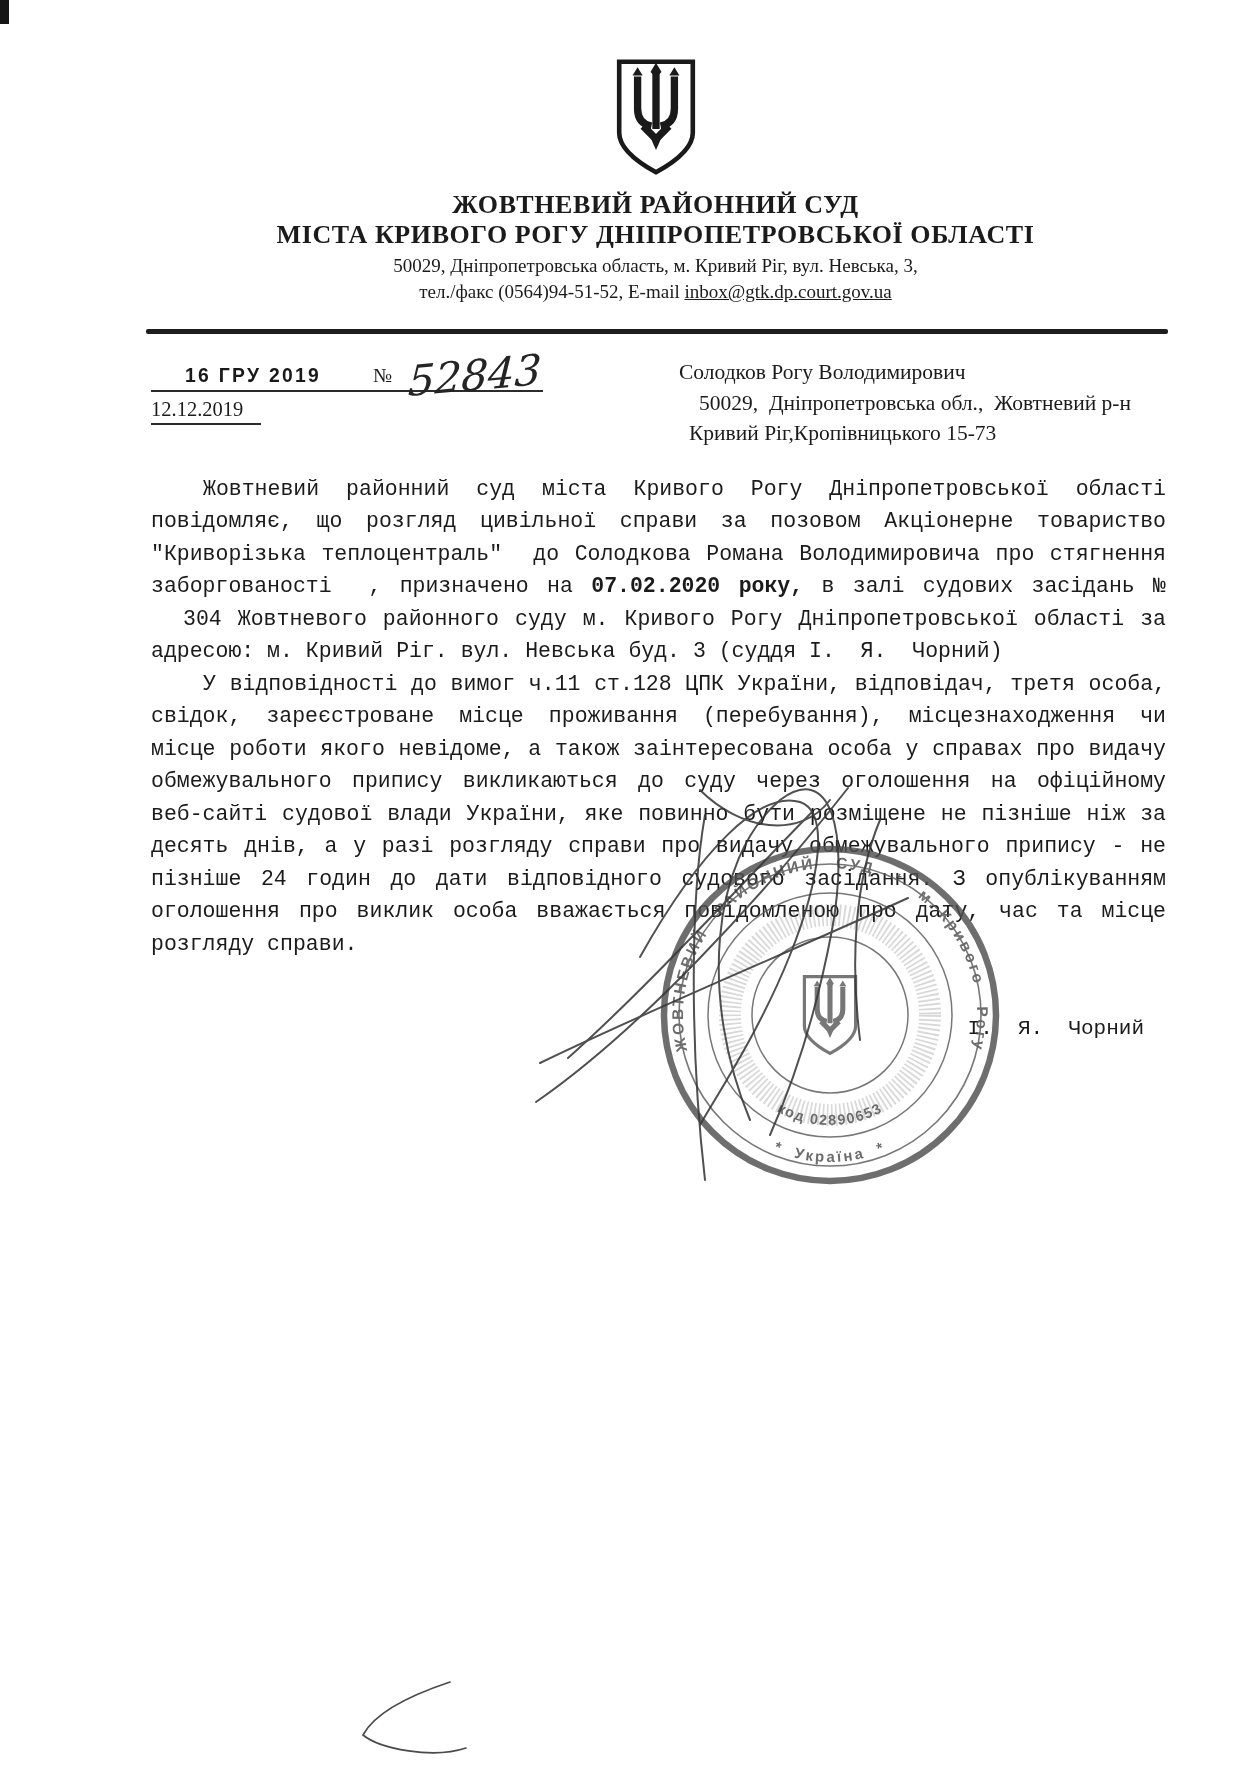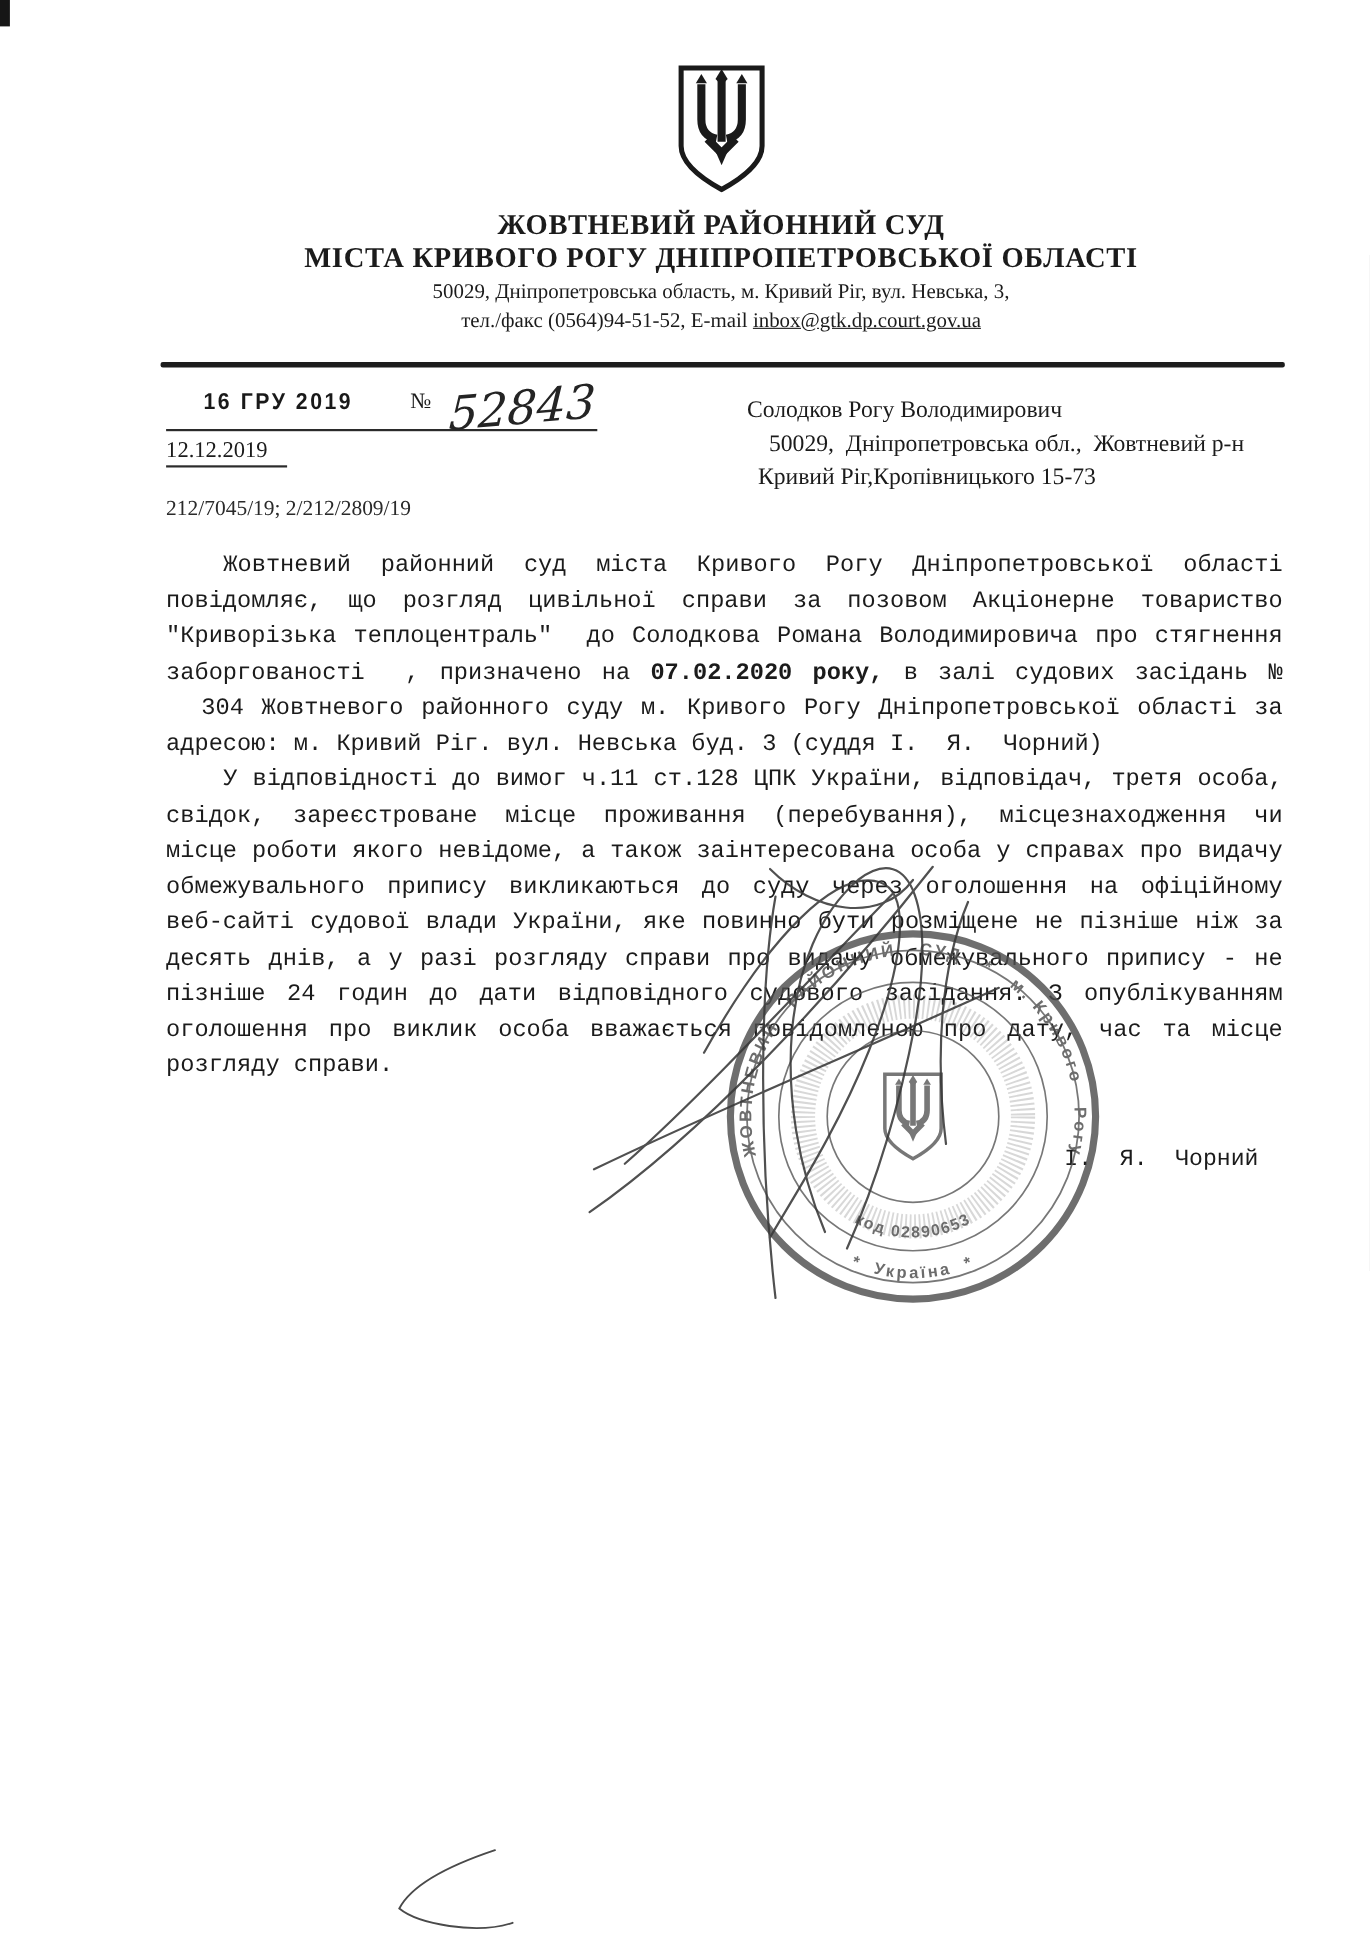--- a/index.html
+++ b/index.html
@@ -21,21 +21,21 @@
   .title-line{font-size:26px;font-weight:bold;line-height:30px;letter-spacing:0.6px;}
   .addr-line{font-size:19px;line-height:26px;margin-top:3px;}
   .contact-line{font-size:19px;line-height:26px;}
   .email{text-decoration:underline;}
 
   .rule{margin:24px 110px 0 113px;height:5px;background:#1d1d1d;border-radius:2px;}
 
   
   .ref-row{display:flex;justify-content:space-between;margin:10px 118px 0 118px;}
   .ref-left{width:480px;}
-  .stamp-line{display:flex;align-items:center;border-bottom:2px solid #2b2b2b;width:392px;height:46px;}
+  .stamp-line{display:flex;align-items:flex-end;border-bottom:2px solid #2b2b2b;width:392px;height:46px;}
   .stamp-date{
     font-family:"Liberation Sans",sans-serif;font-weight:bold;font-size:21px;
     letter-spacing:2.5px;transform:scaleX(.92);transform-origin:left bottom;
     margin-left:34px;white-space:nowrap;color:#191919;padding-bottom:3px;
   }
   .num-sign{font-size:20px;margin-left:40px;padding-bottom:3px;}
   .handwritten{
     font-family:"DejaVu Serif",serif;font-style:italic;font-size:42px;line-height:36px;
     transform:rotate(-5deg) skewX(-8deg);margin-left:16px;position:relative;top:4px;color:#242424;
     white-space:nowrap;
@@ -98,21 +98,20 @@
   <div class="rule"></div>
 
   <div class="ref-row">
     <div class="ref-left">
       <div class="stamp-line">
         <span class="stamp-date">16 ГРУ 2019</span>
         <span class="num-sign">№</span>
         <span class="handwritten">52843</span>
       </div>
       <div class="date-written">12.12.2019</div>
-      <div class="case-numbers">212/7045/19; 2/212/2809/19</div>
     </div>
     <div class="ref-right">
       <div class="r1">Солодков Рогу Володимирович</div>
       <div class="r2">50029, &nbsp;Дніпропетровська обл., &nbsp;Жовтневий р-н</div>
       <div class="r3">Кривий Ріг,Кропівницького 15-73</div>
     </div>
   </div>
 
   <div class="body-text">
     <p><span>Жовтневий районний суд міста Кривого Рогу Дніпропетровської області повідомляє, що розгляд цивільної справи за позовом Акціонерне товариство "Криворізька теплоцентраль" &nbsp;до Солодкова Романа Володимировича про стягнення заборгованості &nbsp;, призначено на </span><b>07.02.2020 року,</b><span> в залі судових засідань № &nbsp;&nbsp;304 Жовтневого районного суду м. Кривого Рогу Дніпропетровської області за адресою: м. Кривий Ріг. вул. Невська буд. 3 (суддя І. &nbsp;Я. &nbsp;Чорний)</span></p>

